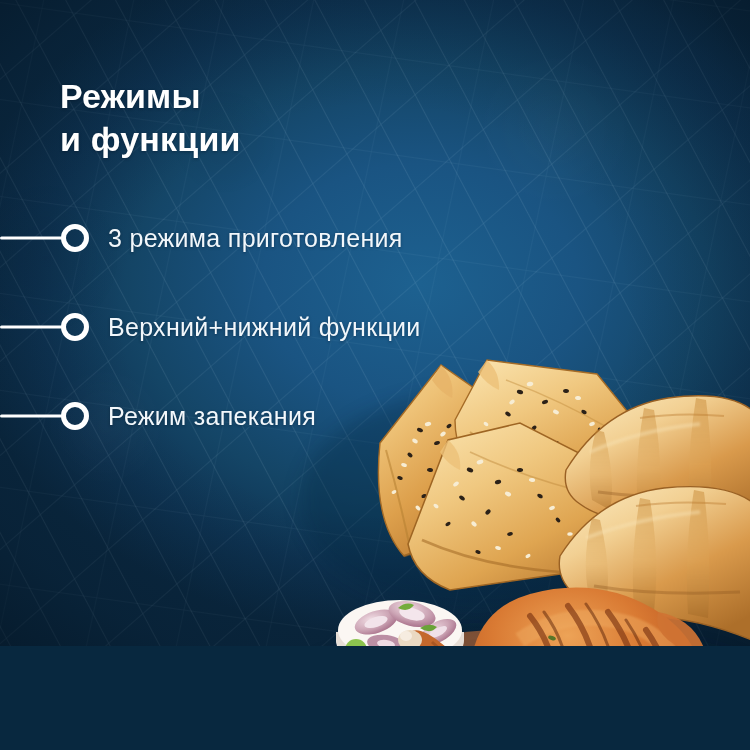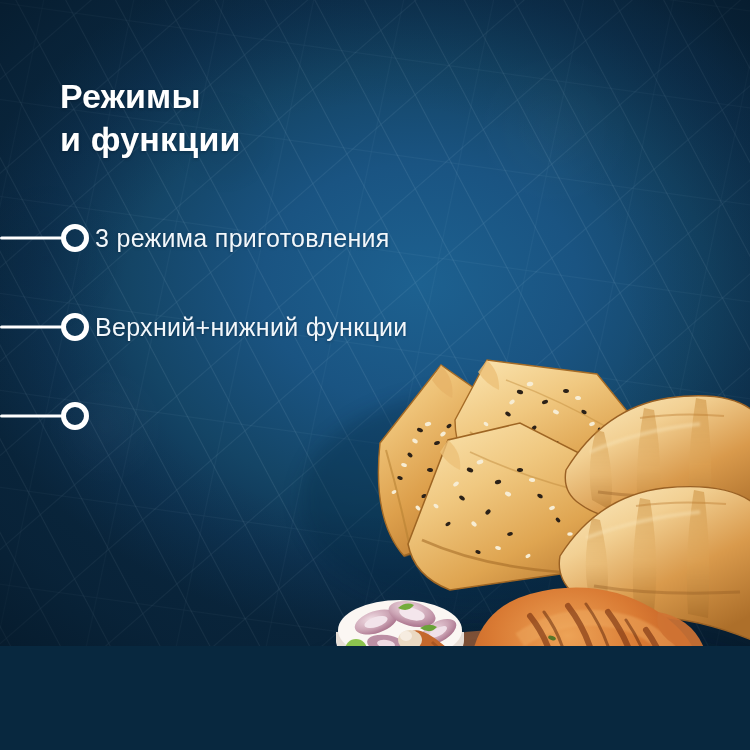--- a/index.html
+++ b/index.html
@@ -112,20 +112,21 @@
     top: 214px;
     width: 100%;
     z-index: 20;
   }
   .feature-row {
     position: relative;
     height: 48px;
     margin-bottom: 41px;
     display: flex;
     align-items: center;
+    padding-left: 13px;
   }
   .feature-row:last-child { margin-bottom: 0; }
 
   .lead-line {
     position: absolute;
     left: 0;
     top: 50%;
     width: 64px;
     height: 3px;
     background: #ffffff;
@@ -489,16 +490,17 @@
 
     <li class="feature-row">
       <span class="lead-line"></span>
       <span class="marker-ring"></span>
       <span class="feature-label">Верхний+нижний функции</span>
     </li>
 
     <li class="feature-row">
       <span class="lead-line"></span>
       <span class="marker-ring"></span>
+      <span class="feature-label">Режим запекания</span>
     </li>
   </ul>
 
 </div>
 
 </body></html>

